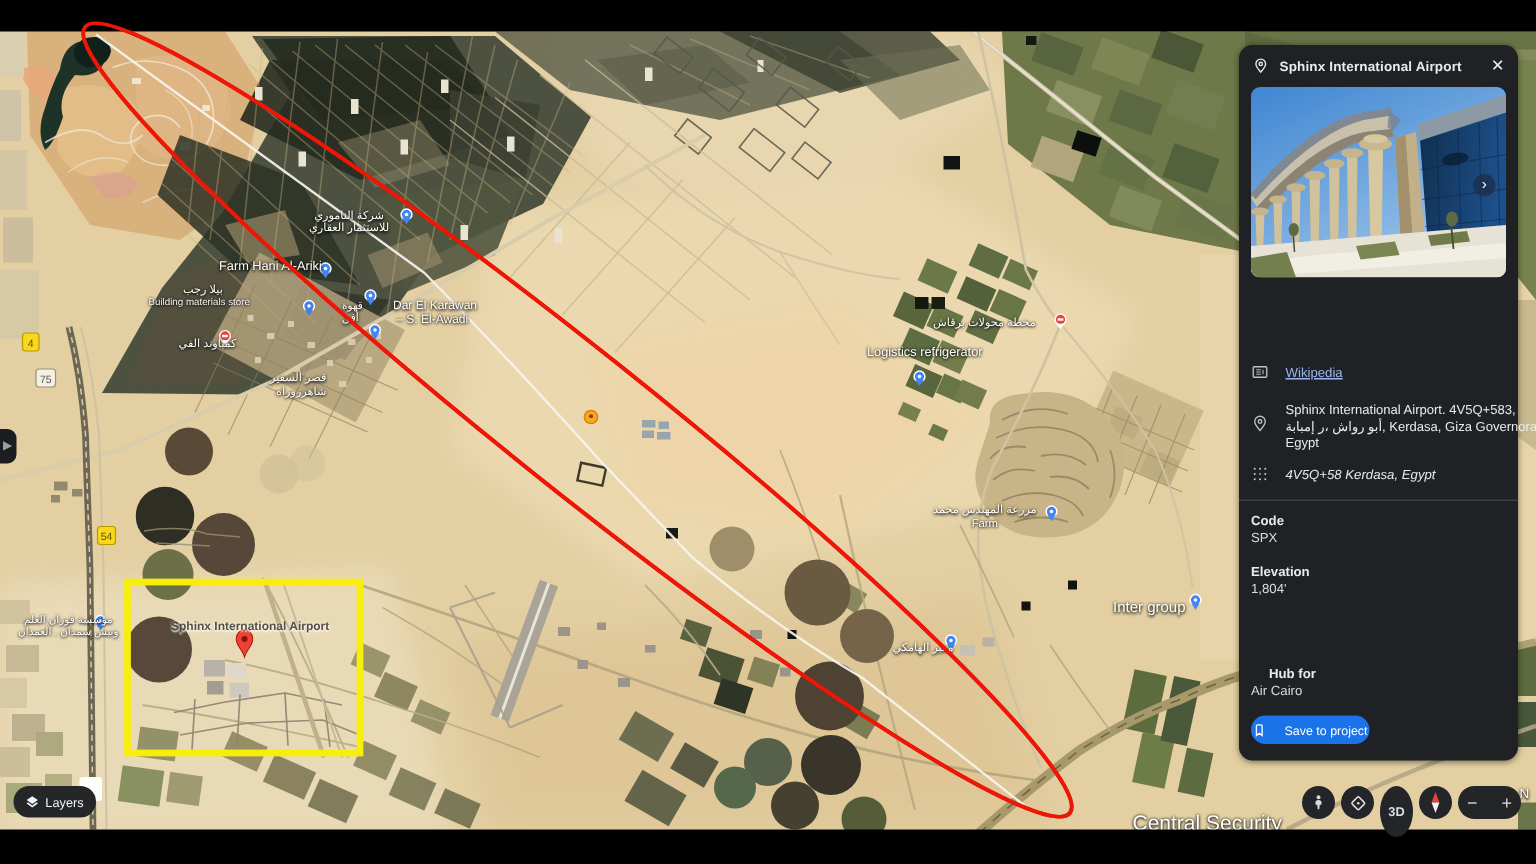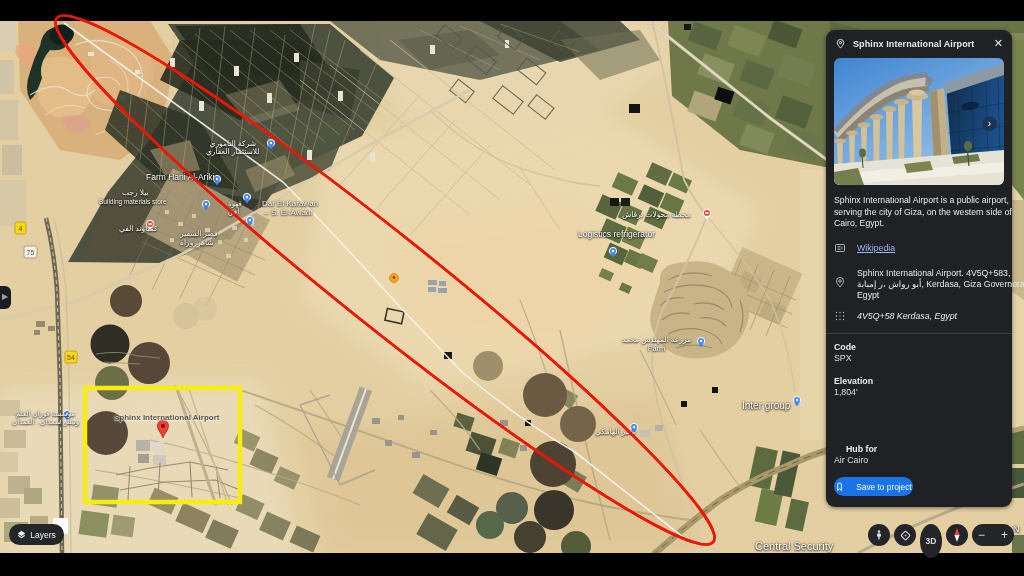--- a/index.html
+++ b/index.html
@@ -554,35 +554,35 @@
 <div class="lbl" style="left:122px;top:188px;font-size:7.5px;">بيلا رجب</div>
 
 <div class="lbl" style="left:99px;top:198px;font-size:6.5px;opacity:.95;">Building materials store</div>
 
 <div class="lbl" style="left:228px;top:200px;font-size:7px;">قهوة<br>أفق</div>
 
 <div class="lbl" style="left:262px;top:199px;font-size:8px;line-height:9px;">Dar El Karawan<br>&nbsp;– S. El-Awadi</div>
 
 <div class="lbl" style="left:119px;top:224px;font-size:7.5px;">كمباوند الفي</div>
 
-<div class="lbl" style="left:180px;top:230px;font-size:7.5px;text-align:left;line-height:8.5px;">قصر السفير<br>شاهرزوراه</div>
+<div class="lbl" style="left:180px;top:248px;font-size:7.5px;text-align:right;line-height:8.5px;">قصر السفير<br>شاهرزوراه</div>
 
 <div class="lbl" style="left:578px;top:229px;font-size:8.5px;">Logistics refrigerator</div>
 
 <div class="lbl" style="left:622px;top:210px;font-size:7.5px;">محطة محولات برقاش</div>
 
 <div class="lbl" style="left:622px;top:336px;font-size:7.5px;text-align:center;line-height:8.5px;">مزرعة المهندس محمد<br>Farm</div>
 
 <div class="lbl" style="left:742px;top:400px;font-size:10px;">Inter group</div>
 
 <div class="lbl" style="left:595px;top:427px;font-size:7.5px;">معبر الهامكي</div>
 
 <div class="lbl" style="left:12px;top:410px;font-size:7px;text-align:center;line-height:8px;">مؤسسة فوزان العلم<br>ونيس سمدان . العمدان</div>
 
-<div class="lbl" style="left:755px;top:540px;font-size:11px;">Central Security</div>
+<div class="lbl" style="left:755px;top:540px;font-size:14px;">Central Security</div>
 
 <div class="lbl" style="left:114px;top:413px;font-size:8px;color:#4f4a40;text-shadow:0 0 2px rgba(255,255,255,.9),0 1px 1px rgba(255,255,255,.8);font-weight:bold;opacity:.95;">Sphinx International Airport</div>
 
 <div class="lbl" style="left:1013px;top:524px;font-size:9px;">N</div>
 
 <div style="position:absolute;left:0;top:286px;width:11px;height:23px;background:#1c1d20;border-radius:0 6px 6px 0;"></div>
 <div style="position:absolute;left:2px;top:292px;color:#9aa0a6;font-size:8px;">▶</div>
 
 <div style="position:absolute;left:9px;top:524px;width:55px;height:21px;background:#252628;border-radius:11px;display:flex;align-items:center;justify-content:center;color:#f1f3f4;font-size:8.5px;gap:4px;">
   <svg width="9" height="9" viewBox="0 0 24 24" fill="#f1f3f4">
@@ -719,21 +719,20 @@
 
       <path d="M133,88 L135,108" stroke="#4a4a36" stroke-width="1.2"></path>
       <ellipse cx="134" cy="88" rx="4" ry="5" fill="#5c6b42"></ellipse>
       <path d="M28,96 L29,110" stroke="#4a4a36" stroke-width="1"></path>
       <ellipse cx="28.5" cy="95" rx="3.4" ry="4.4" fill="#5c6b42"></ellipse>
     </svg>
     
     <div style="position:absolute;right:7px;top:58px;width:15px;height:15px;border-radius:50%;background:rgba(28,48,76,.8);color:#fff;display:flex;align-items:center;justify-content:center;font-size:10px;padding-bottom:1px;box-sizing:border-box;">›</div>
   </div>
 
-  <div style="position:absolute;left:8px;top:165px;width:176px;font-size:8.7px;line-height:11.5px;color:#e8eaed;white-space:nowrap;">Sphinx International Airport is a public airport,<br>serving the city of Giza, on the western side of<br>Cairo, Egypt.</div>
 
   <div style="position:absolute;left:8px;top:212px;display:flex;align-items:center;gap:11px;">
     <svg width="12" height="12" viewBox="0 0 24 24" fill="none" stroke="#bdc1c6" stroke-width="1.8">
           <rect x="3" y="5" width="18" height="14" rx="1.5"></rect>
           <path d="M7 9 h6 M7 12 h6 M7 15 h6 M16 9 v6" stroke-width="1.4"></path>
         </svg>
     <span style="font-size:8.8px;color:#99b7f1;text-decoration:underline;">Wikipedia</span>
   </div>
 
   <div style="position:absolute;left:8px;top:238px;display:flex;gap:11px;">

